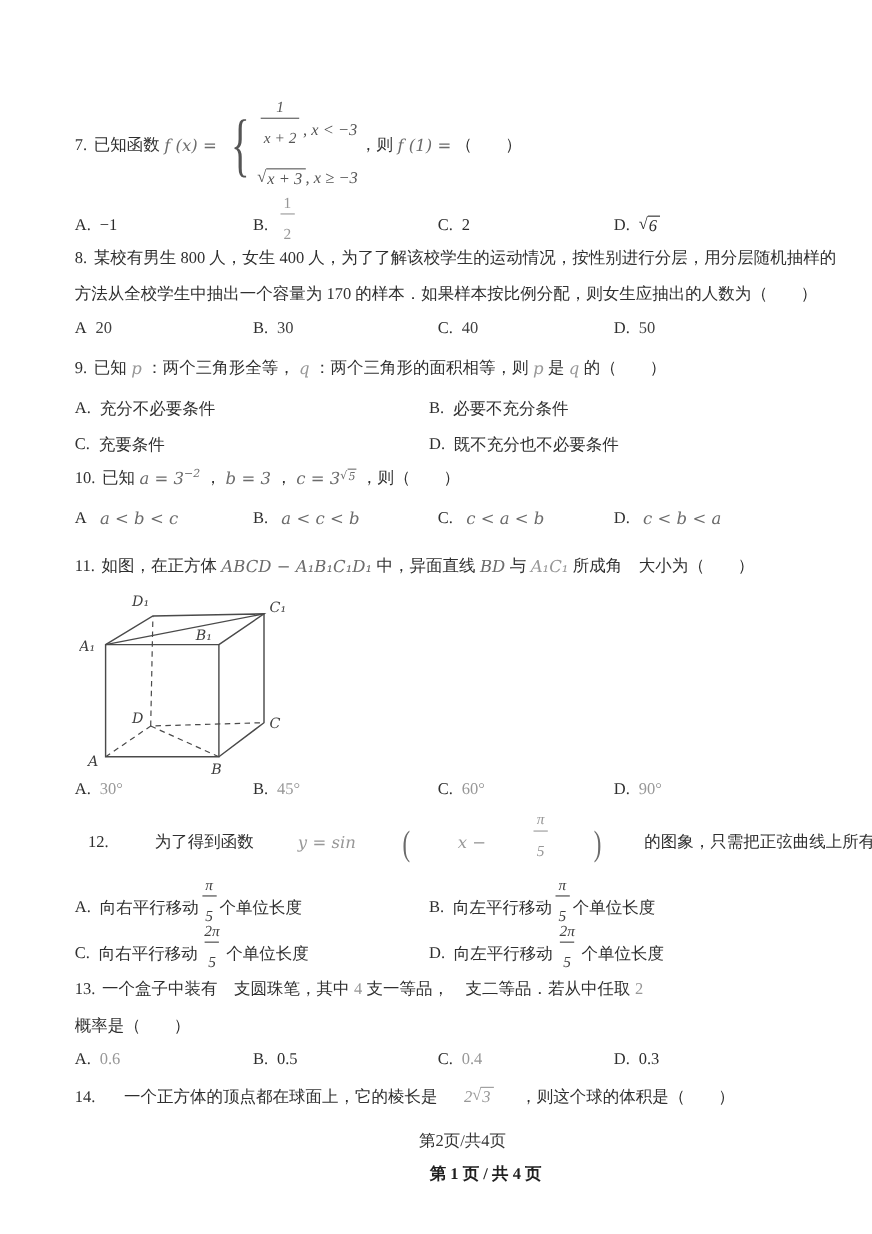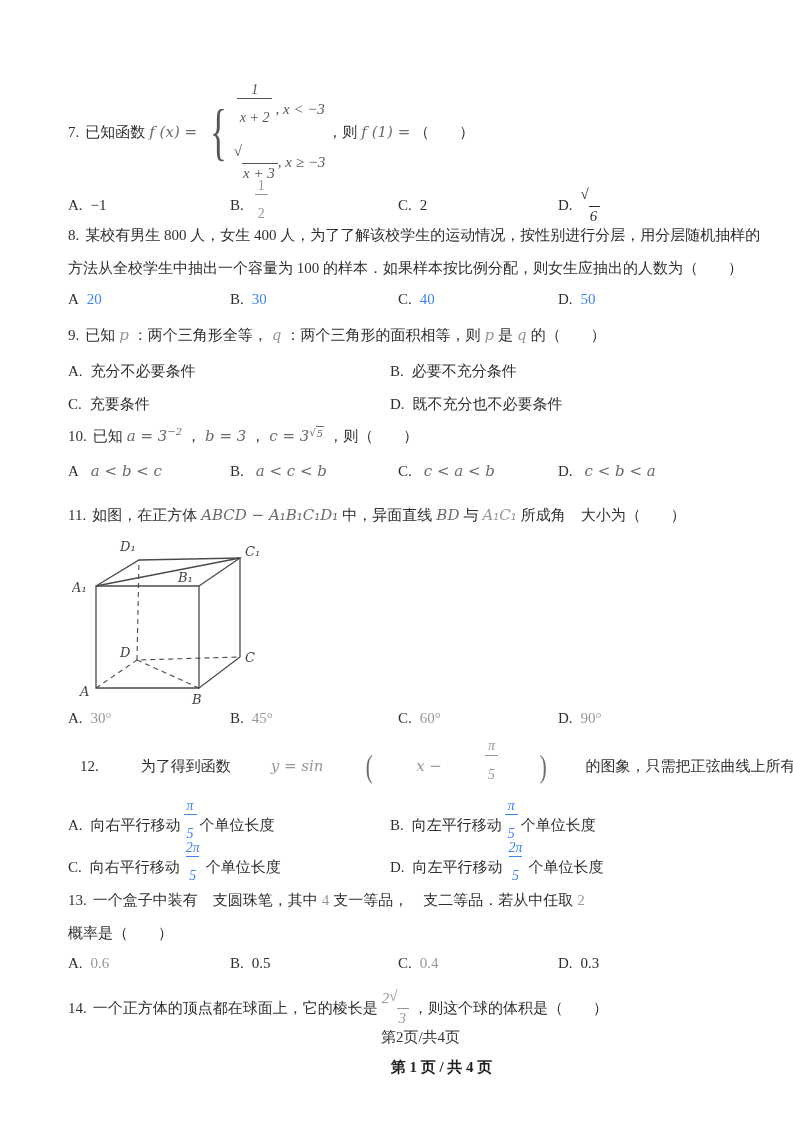--- a/index.html
+++ b/index.html
@@ -4,33 +4,33 @@
 <style>
   html,body{margin:0;padding:0;background:#e8e8e8;}
   .page{
     position:relative;width:793px;height:1122px;margin:0 auto;background:#ffffff;
     font-family:"Liberation Serif","DejaVu Serif",serif;color:#2f2f2f;font-size:15px;
     overflow:hidden;
   }
   .qline{position:absolute;display:flex;align-items:center;white-space:nowrap;line-height:1.35;}
   .qnum{margin-right:6px;}
   .m{font-style:italic;color:#6b6b6b;font-family:"DejaVu Serif","Liberation Serif",serif;margin:0 4px;}
-  .md{font-style:normal;color:#3b82f6;}
+  .md{font-style:normal;color:#404040;}
   .ml{color:#979797;}
   .mdk{color:#2b2b2b;font-style:normal;}
   
   .frac{display:inline-flex;flex-direction:column;align-items:center;vertical-align:middle;
         line-height:1.15;font-size:14px;margin:0 3px;font-style:italic;}
   .frac .den{border-top:1px solid currentColor;padding:11px 3px;}
   .frac .num{padding:0 3px;}
   .frac.upright{font-style:normal;}
   
   .sqrt{display:inline-flex;align-items:flex-start;font-style:italic;}
   .sqrt .sq{font-style:normal;line-height:1.1;}
-  .sqrt .rc{border-top:1px solid currentColor;padding:0 3px 0 1px;line-height:1.25;margin-top:20px;}
+  .sqrt .rc{border-top:1px solid currentColor;padding:0 3px 0 1px;line-height:1.25;}
   
   .cases{display:inline-flex;align-items:center;margin:0 2px;}
   .brace{font-size:64px;font-weight:200;line-height:0.9;transform:scaleX(0.55);color:#555;}
   .caselist{display:inline-flex;flex-direction:column;gap:6px;color:#555;}
   .caserow{display:flex;align-items:center;font-style:italic;}
   
   .bigp{font-size:32px;line-height:0;font-weight:300;display:inline-block;transform:scaleX(0.65);color:#6b6b6b;margin:0 1px;}
   
   .opts4{position:absolute;display:grid;grid-template-columns:162px 168px 160px 1fr;align-items:center;}
   .opts2{position:absolute;display:grid;grid-template-columns:322px 1fr;align-items:center;}
@@ -100,21 +100,21 @@
         <span class="rc">6</span>
       </span>
     </span>
   </div>
 
   <div class="qline" style="left:68px;top:225px;">
     <span class="qnum">8.</span>
     <span>某校有男生 800 人，女生 400 人，为了了解该校学生的运动情况，按性别进行分层，用分层随机抽样的</span>
   </div>
   <div class="qline" style="left:68px;top:258px;">
-    <span>方法从全校学生中抽出一个容量为 100 的样本．如果样本按比例分配，则女生应抽出的人数为（　　）</span>
+    <span>方法从全校学生中抽出一个容量为 170 的样本．如果样本按比例分配，则女生应抽出的人数为（　　）</span>
   </div>
   <div class="opts4" style="left:68px;top:286px;width:660px;height:26px;">
     <span class="opt">
         <span class="ol">A</span>
         <span class="md">20</span>
       </span>
     <span class="opt">
         <span class="ol">B.</span>
         <span class="md">30</span>
       </span>
@@ -321,21 +321,21 @@
     <span class="opt">
         <span class="ol">C.</span>
         <span class="ml">0.4</span>
       </span>
     <span class="opt">
         <span class="ol">D.</span>
         <span class="mdk">0.3</span>
       </span>
   </div>
 
-  <div class="qline" style="left:68px;top:988px;">
+  <div class="qline" style="left:68px;top:988px;gap:20px;">
     <span class="qnum">14.</span>
     <span>一个正方体的顶点都在球面上，它的棱长是</span>
     <span class="sqrt ml" style="margin:0 4px;">
       <span>2</span>
         <span class="sq">√</span>
         <span class="rc">3</span>
     </span>
     <span>，则这个球的体积是（　　）</span>
   </div>
 

